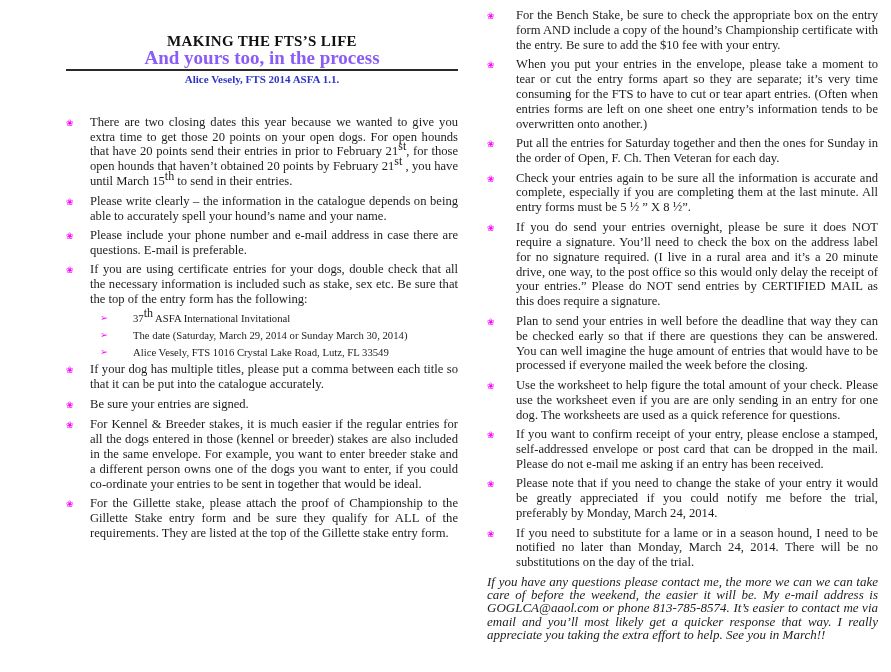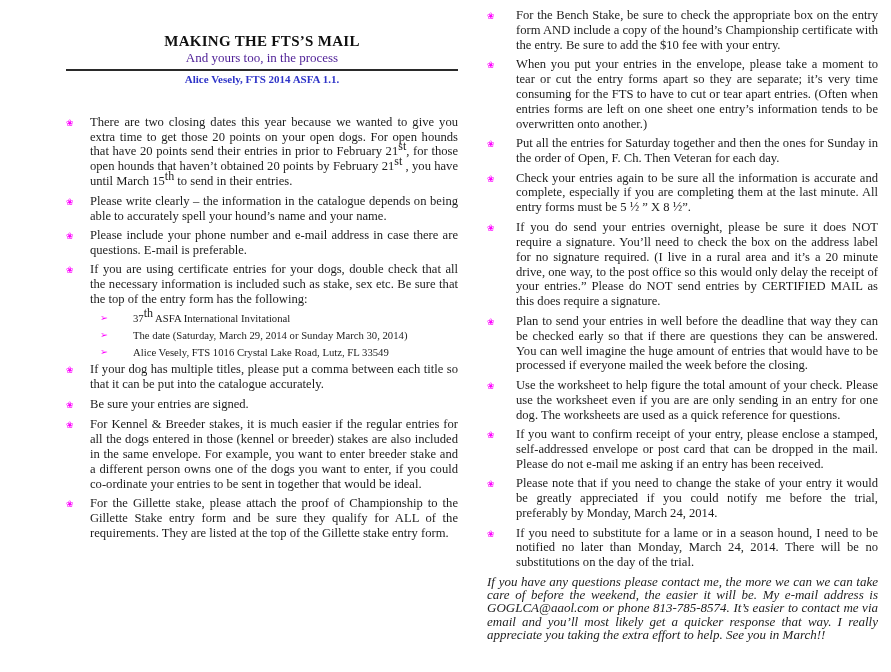--- a/index.html
+++ b/index.html
@@ -15,21 +15,21 @@
   }
   .col{position:absolute;}
   .col-left{left:66px;top:33px;width:392px;}
   .col-right{left:487px;top:8px;width:391px;}
 
   .title{
     text-align:center;font-weight:bold;font-size:15px;line-height:17px;
     color:#111;letter-spacing:.3px;
   }
   .subtitle{
-    text-align:center;font-weight:normal;font-size:13px;line-height:15px;color:#4c1d95;
+    text-align:center;font-weight:bold;font-size:19px;line-height:15px;color:#8b5cf6;
   }
   .rule{border-bottom:2px solid #2a2a2a;margin-top:4px;}
 
   .intro{
     margin-top:13px;color:var(--accent-blue);
     font-weight:bold;font-style:italic;text-align:center;
     font-size:13.4px;line-height:16.6px;
   }
   .intro-byline{
     color:var(--accent-blue);font-weight:bold;font-style:normal;
@@ -67,21 +67,21 @@
 
   .footer{
     margin-top:5px;font-style:italic;font-size:13px;line-height:13.1px;
     text-align:justify;color:#222;
   }
 </style>
 </head>
 <body>
 
 <div class="col col-left">
-  <div class="title">MAKING THE FTS’S MAIL</div>
+  <div class="title">MAKING THE FTS’S LIFE</div>
   <div class="subtitle">And yours too, in the process</div>
   <div class="rule"></div>
   <div class="intro-byline">Alice Vesely, FTS 2014 ASFA 1.1.</div>
   <div class="blist" id="left-list">
       <div class="b-item">
         <span class="b-marker">❀</span>
         <div class="b-text"><span>There are two closing dates this year because we wanted to give you extra time to get those 20 points on your open dogs. For open hounds that have 20 points send their entries in prior to February 21</span><sup>st</sup><span>, for those open hounds that haven’t obtained 20 points by February 21</span><sup>st</sup><span> ,  you have until March 15</span><sup>th</sup><span> to send in their entries.</span></div>
       </div>
       <div class="b-item">
         <span class="b-marker">❀</span>

